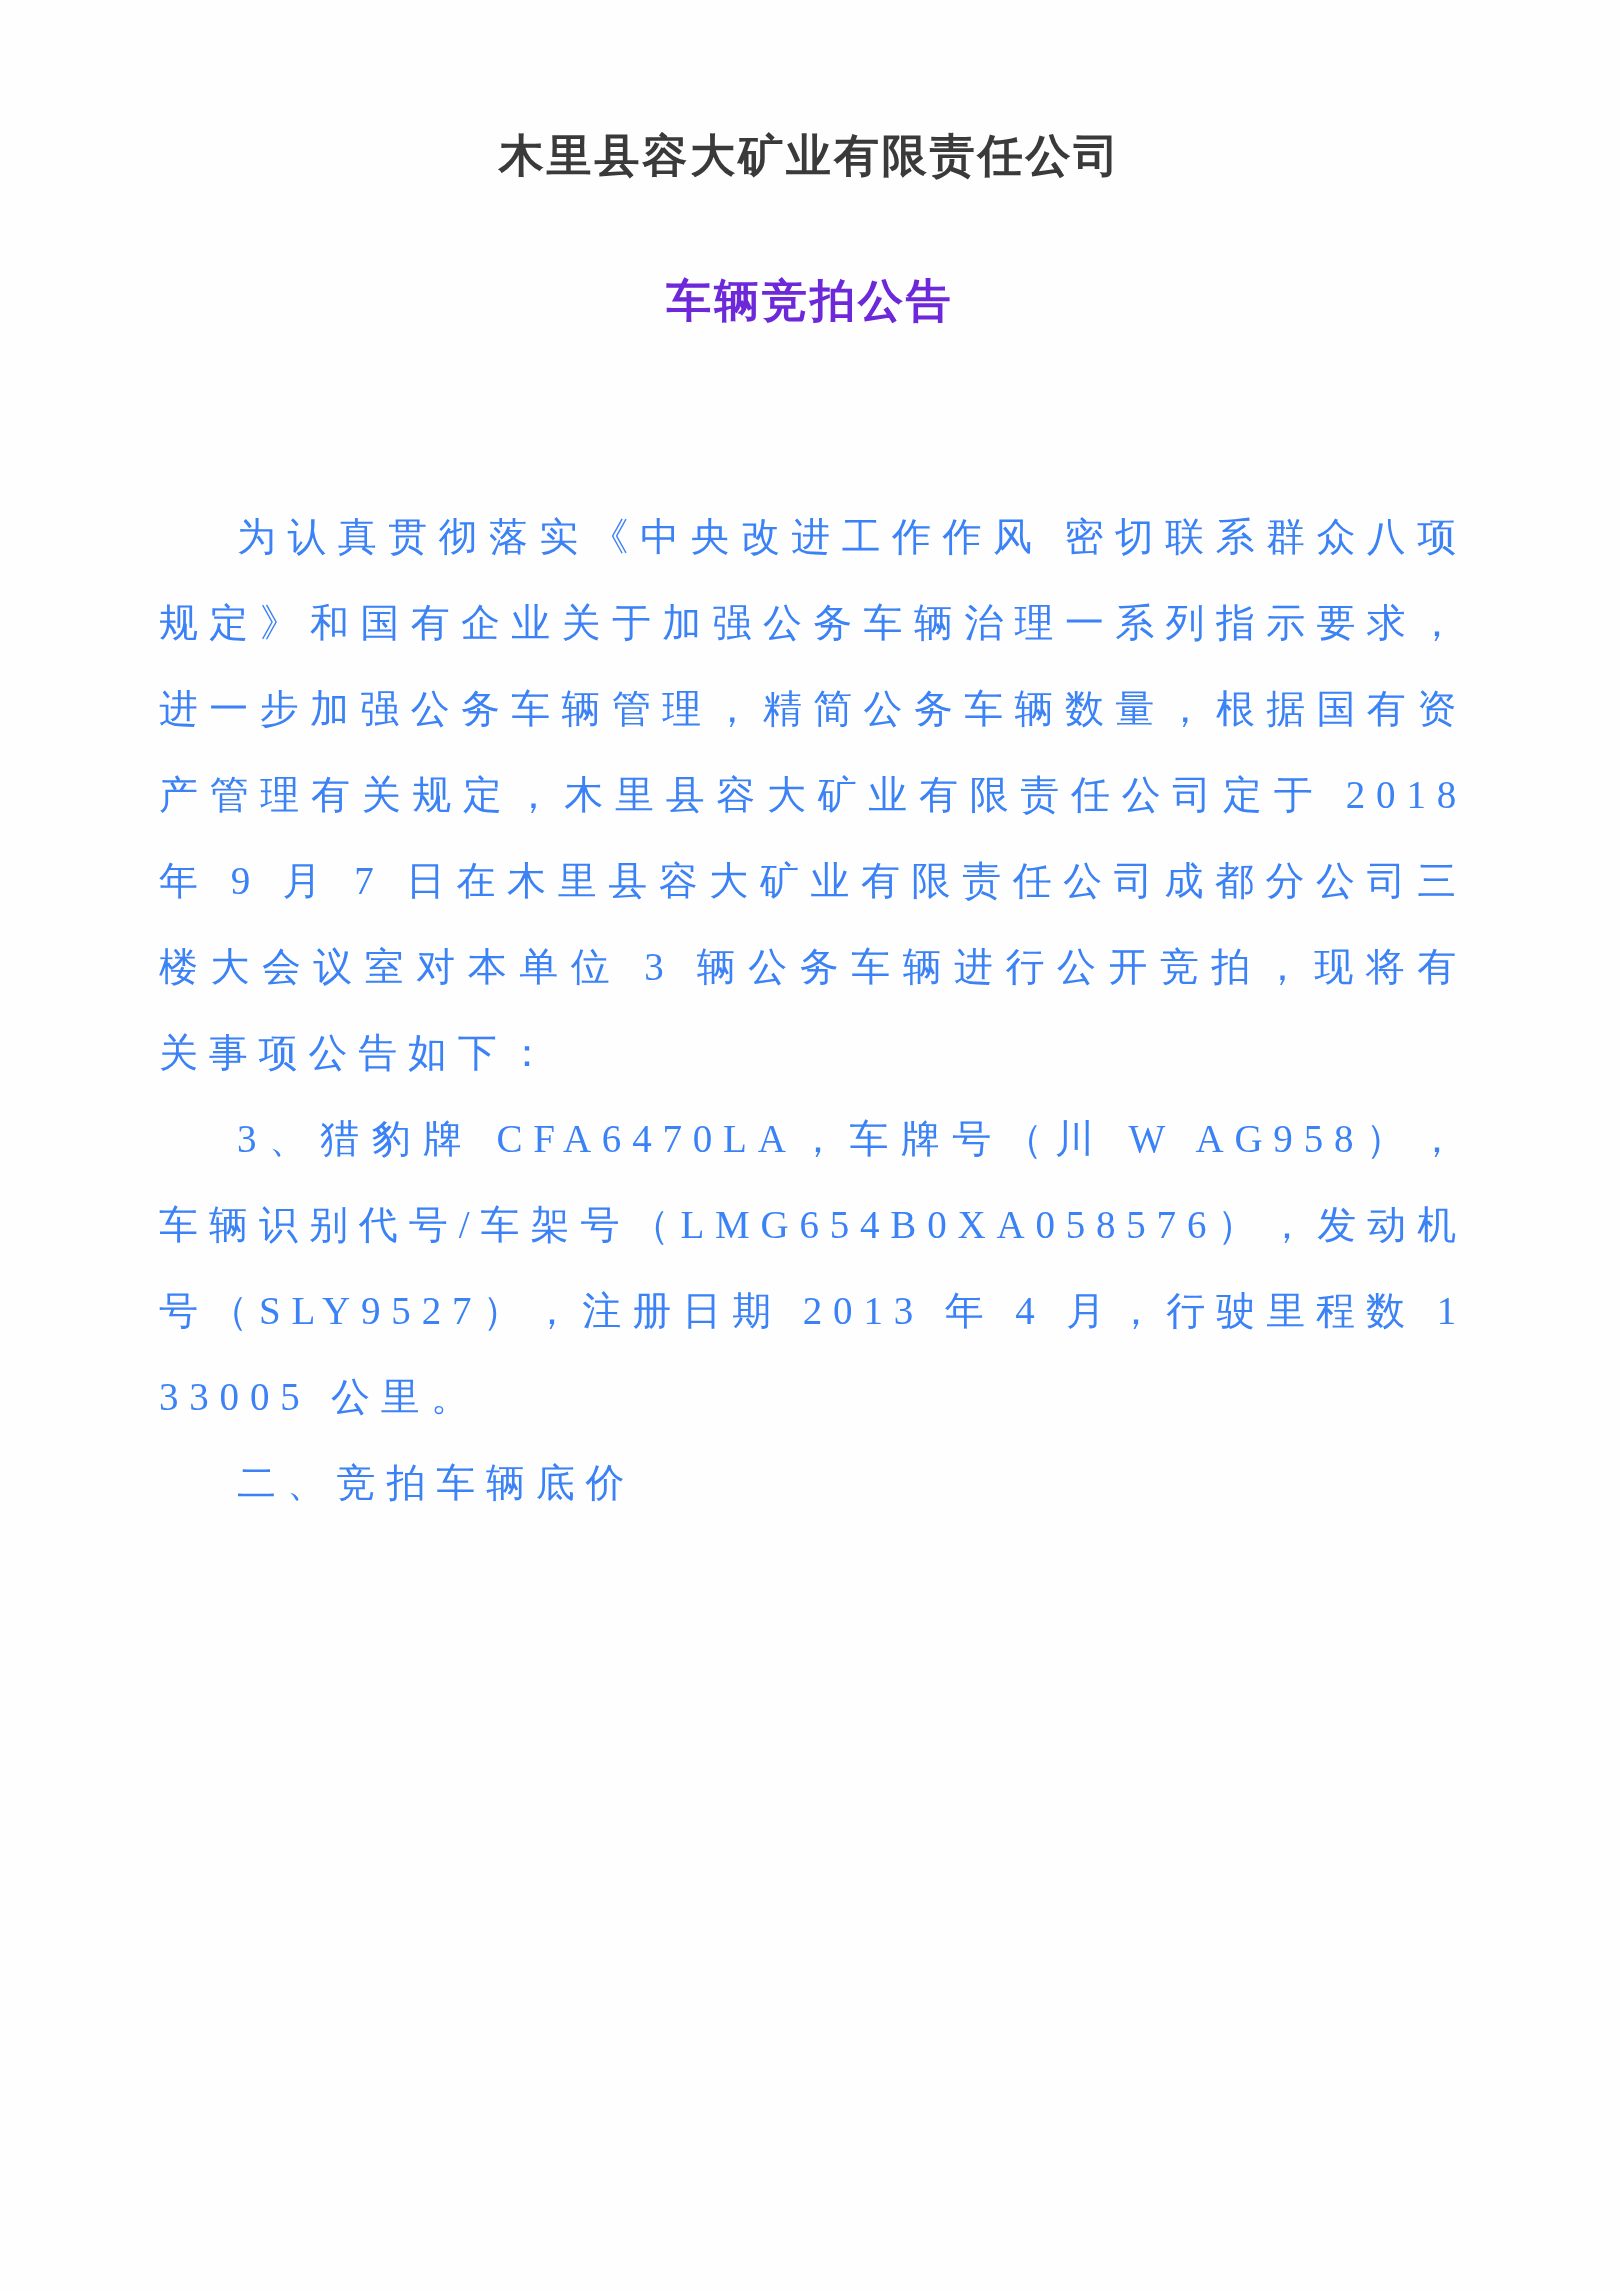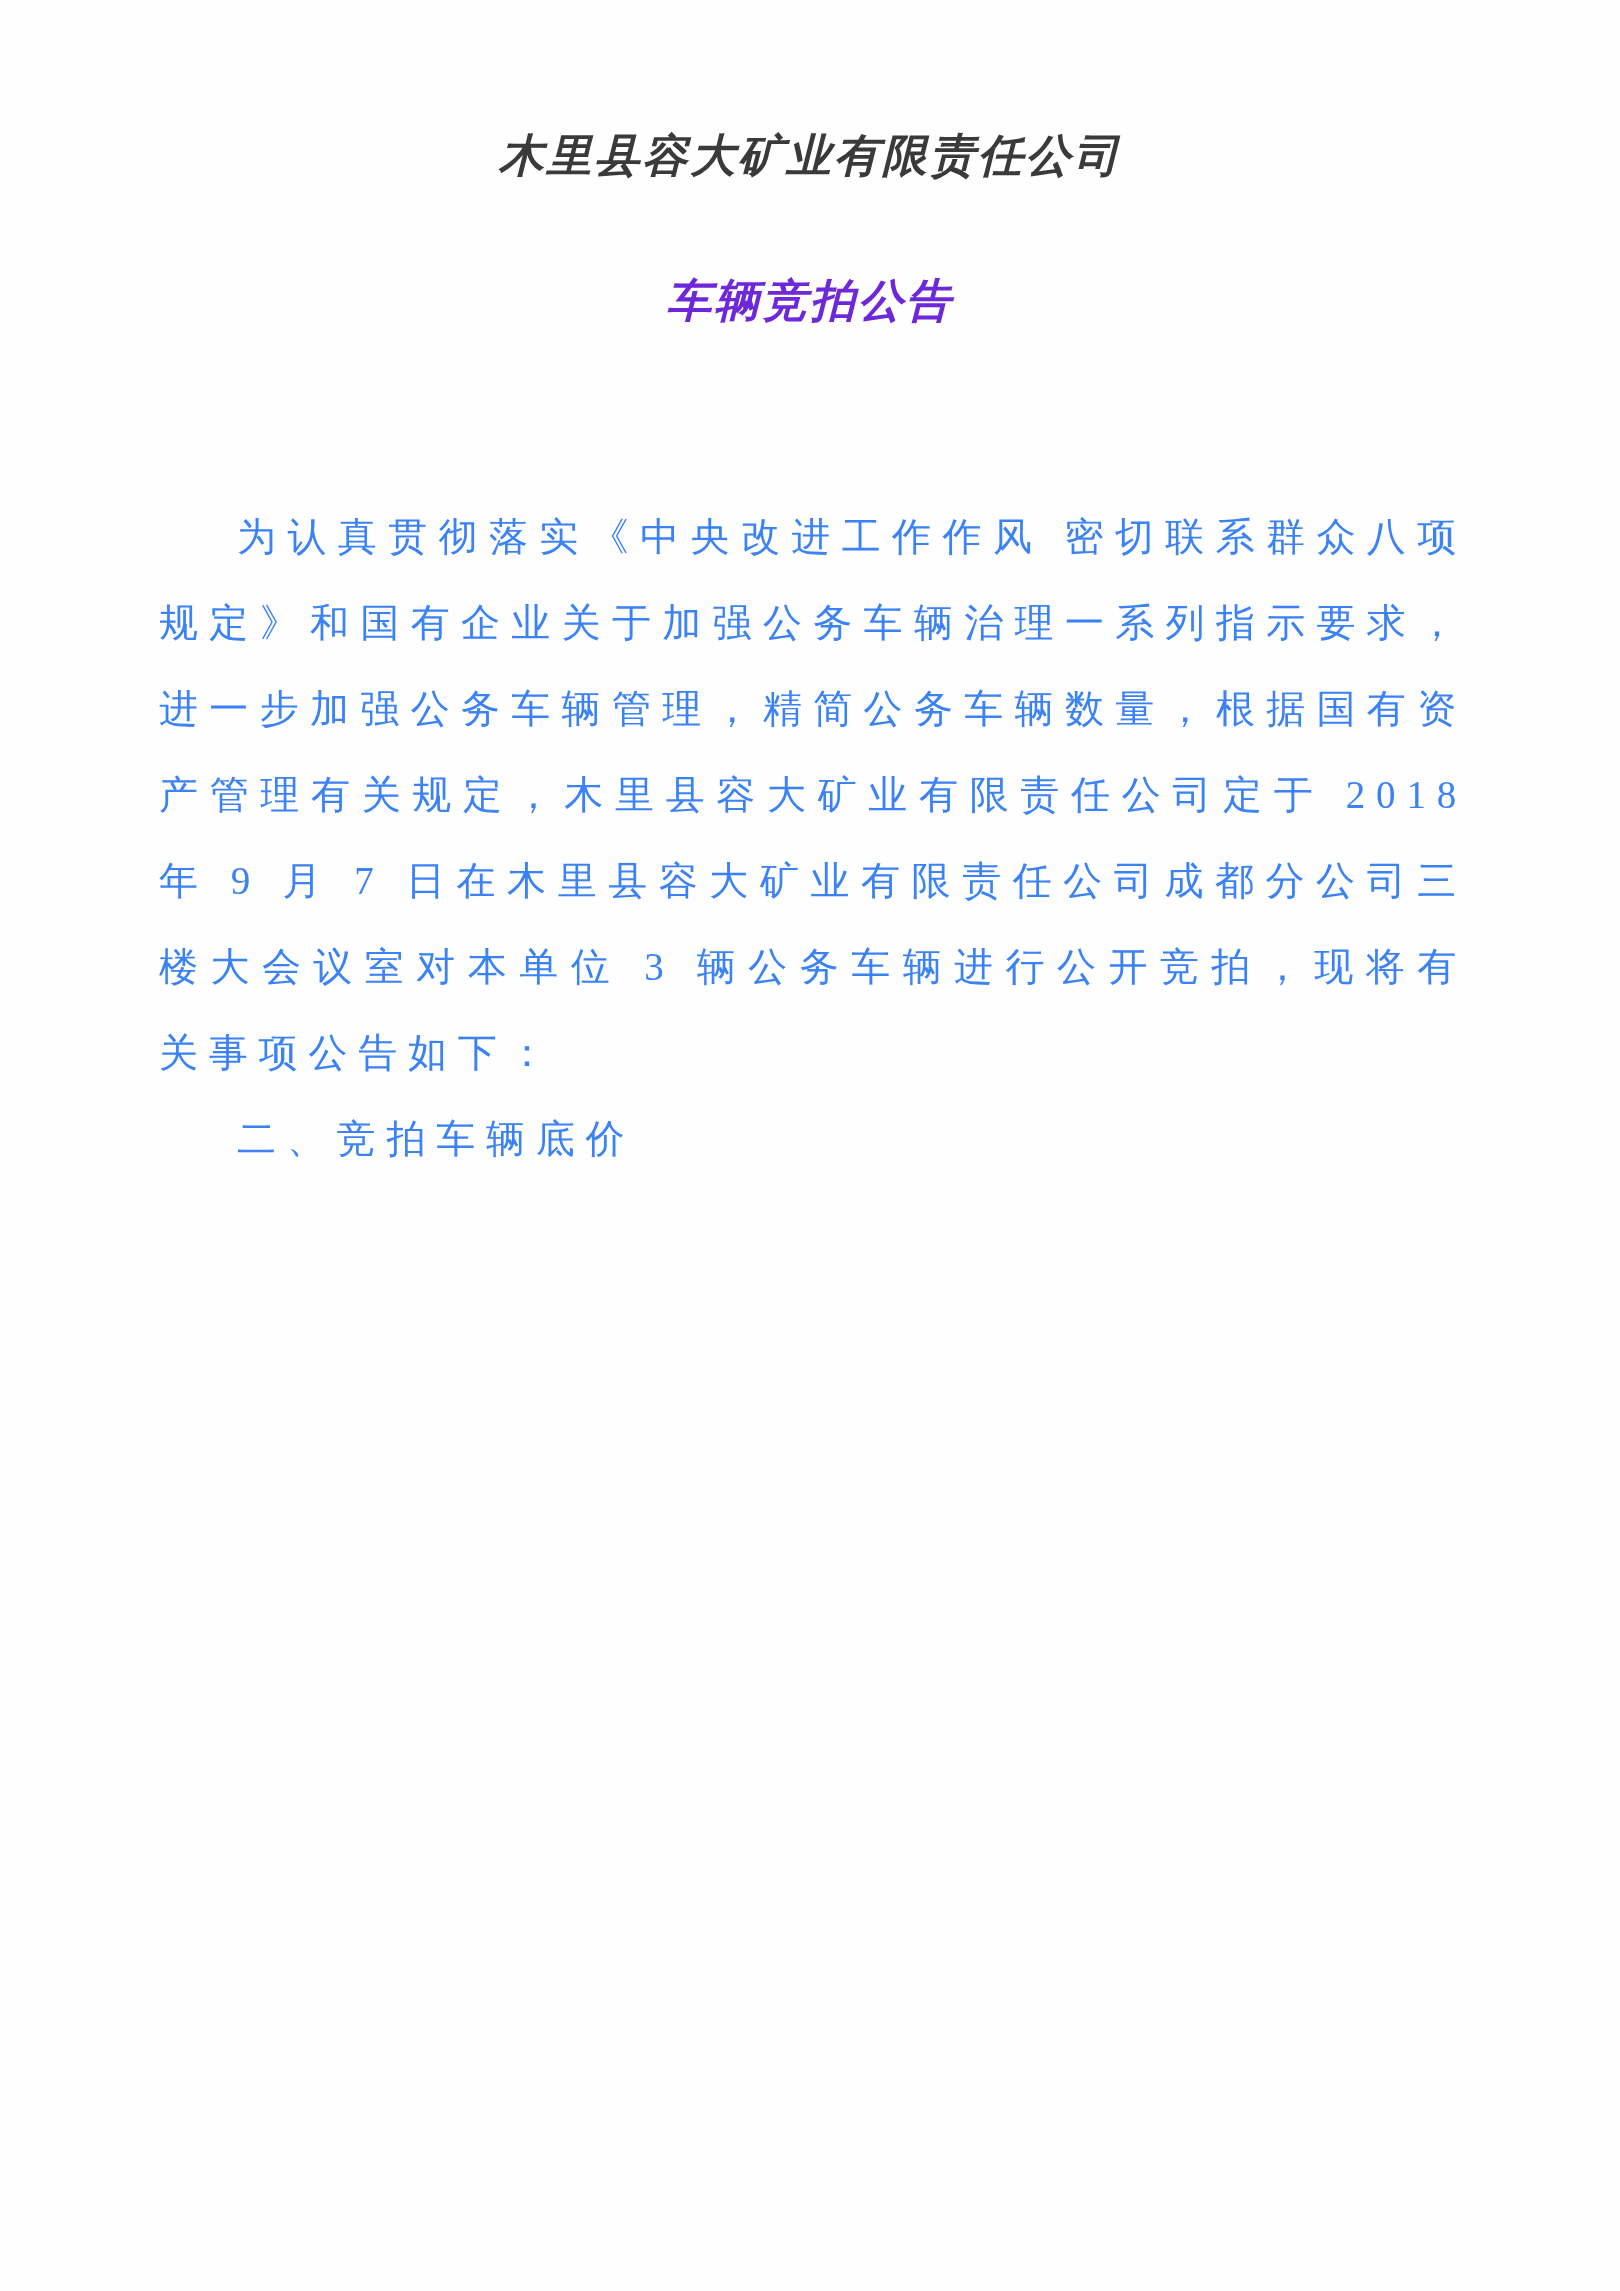--- a/index.html
+++ b/index.html
@@ -12,21 +12,20 @@
     width: 1620px;
     height: 2292px;
     background: #fefefe;
     color: #3d3d3d;
     font-family: "Liberation Serif", "DejaVu Serif", serif;
     overflow: hidden;
     box-sizing: border-box;
   }
   .title-block {
     text-align: center;
-    font-style: italic;
   }
   .doc-title {
     margin: 0;
     padding-top: 125px;
     font-size: 45px;
     line-height: 63px;
     font-weight: 700;
     letter-spacing: 2.9px;
     color: #3a3a3a;
   }
@@ -63,19 +62,20 @@
     <h1 class="doc-title">木里县容大矿业有限责任公司</h1>
     <h2 class="doc-subtitle">车辆竞拍公告</h2>
   </div>
 
   <div class="body-block">
     <p>为认真贯彻落实《中央改进工作作风 密切联系群众八项规定》和国有企业关于加强公务车辆治理一系列指示要求，进一步加强公务车辆管理，精简公务车辆数量，根据国有资产管理有关规定，木里县容大矿业有限责任公司定于 2018 年 9 月 7 日在木里县容大矿业有限责任公司成都分公司三楼大会议室对本单位 3 辆公务车辆进行公开竞拍，现将有关事项公告如下：</p>
 
 
 
 
+    <p>3、猎豹牌 CFA6470LA，车牌号（川 W AG958），车辆识别代号/车架号（LMG654B0XA058576），发动机号（SLY9527），注册日期 2013 年 4 月，行驶里程数 133005 公里。</p>
 
     <p>二、竞拍车辆底价</p>
 
   </div>
 
 </div>
 
 
 </body></html>

